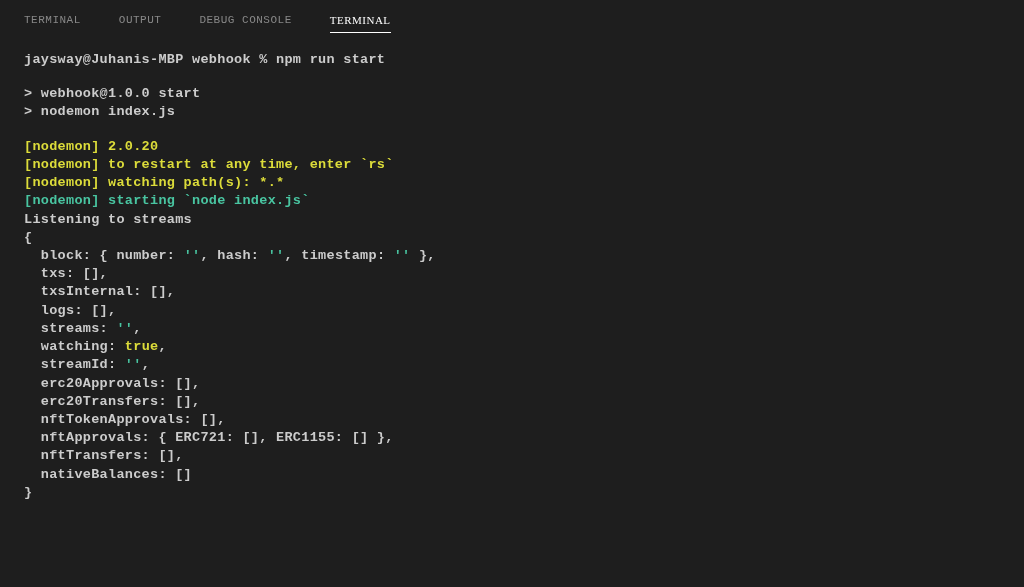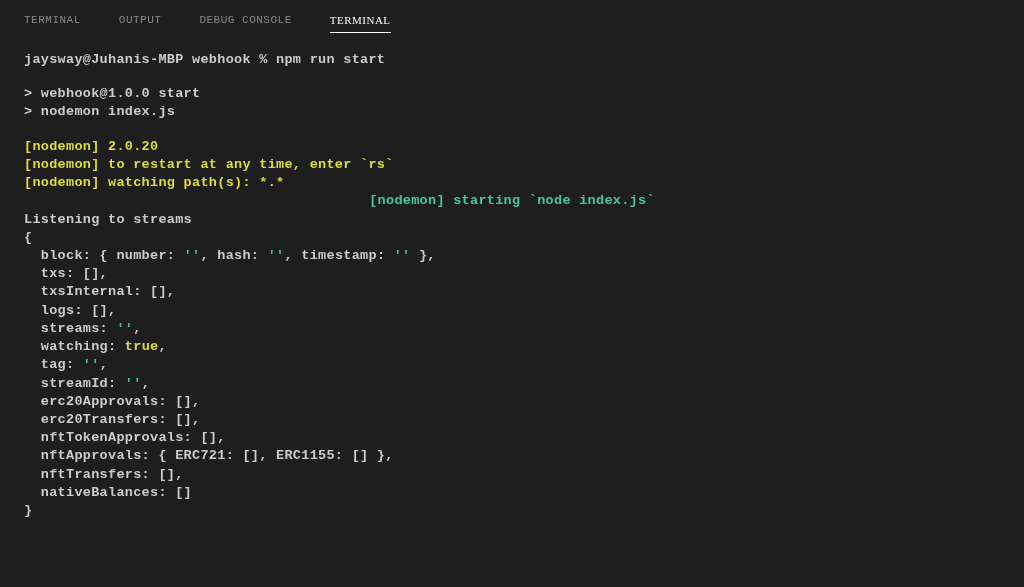--- a/index.html
+++ b/index.html
@@ -41,21 +41,20 @@
     }
     .line {
       white-space: pre;
       font-weight: bold;
     }
     .yellow {
       color: #dcdc3a;
     }
     .green {
       color: #49c5a1;
-      text-align: center;
     }
     .cyan-str {
       color: #49c5a1;
     }
     .num {
       color: #dcdc3a;
     }
     .bool {
       color: #dcdc3a;
     }
@@ -84,21 +83,20 @@
   <div class="line yellow">[nodemon] watching path(s): *.*</div>
   <div class="line green">[nodemon] starting `node index.js`</div>
   <div class="line">Listening to streams</div>
   <div class="line">{</div>
   <div class="line"><span>  block: { number: </span><span class="cyan-str">''</span><span>, hash: </span><span class="cyan-str">''</span><span>, timestamp: </span><span class="cyan-str">''</span><span> },</span></div>
   <div class="line">  txs: [],</div>
   <div class="line">  txsInternal: [],</div>
   <div class="line">  logs: [],</div>
   <div class="line"><span>  streams: </span><span class="cyan-str">''</span><span>,</span></div>
   <div class="line"><span>  watching: </span><span class="bool">true</span><span>,</span></div>
-  <div class="line"><span>  tag: </span><span class="cyan-str">''</span><span>,</span></div>
   <div class="line"><span>  streamId: </span><span class="cyan-str">''</span><span>,</span></div>
   <div class="line">  erc20Approvals: [],</div>
   <div class="line">  erc20Transfers: [],</div>
   <div class="line">  nftTokenApprovals: [],</div>
   <div class="line">  nftApprovals: { ERC721: [], ERC1155: [] },</div>
   <div class="line">  nftTransfers: [],</div>
   <div class="line">  nativeBalances: []</div>
   <div class="line">}</div>
 </div>
 

